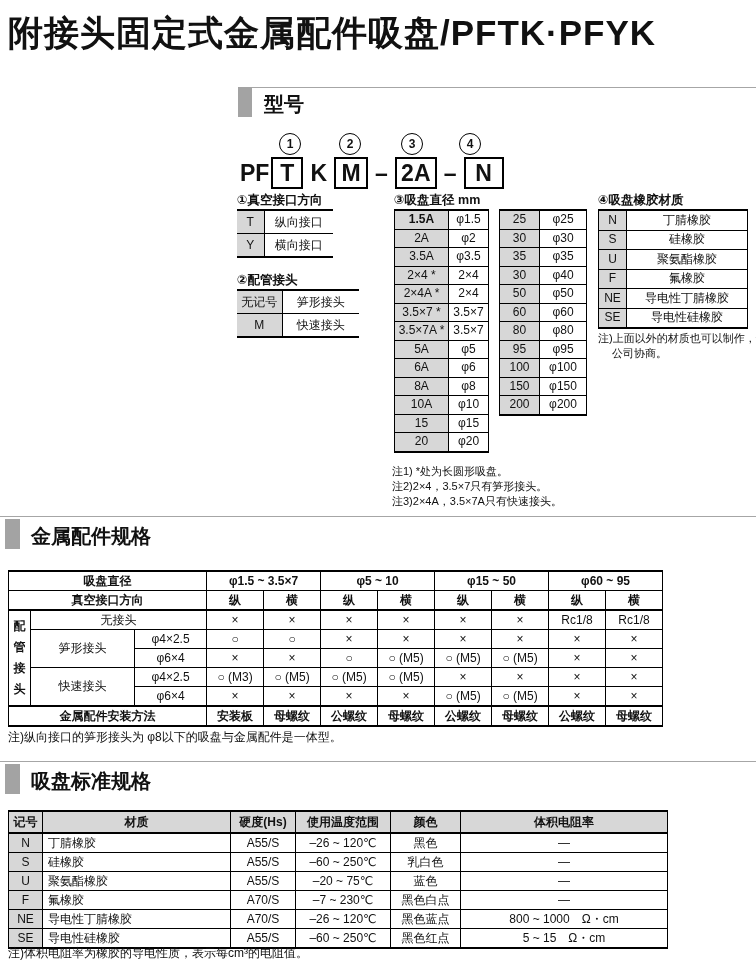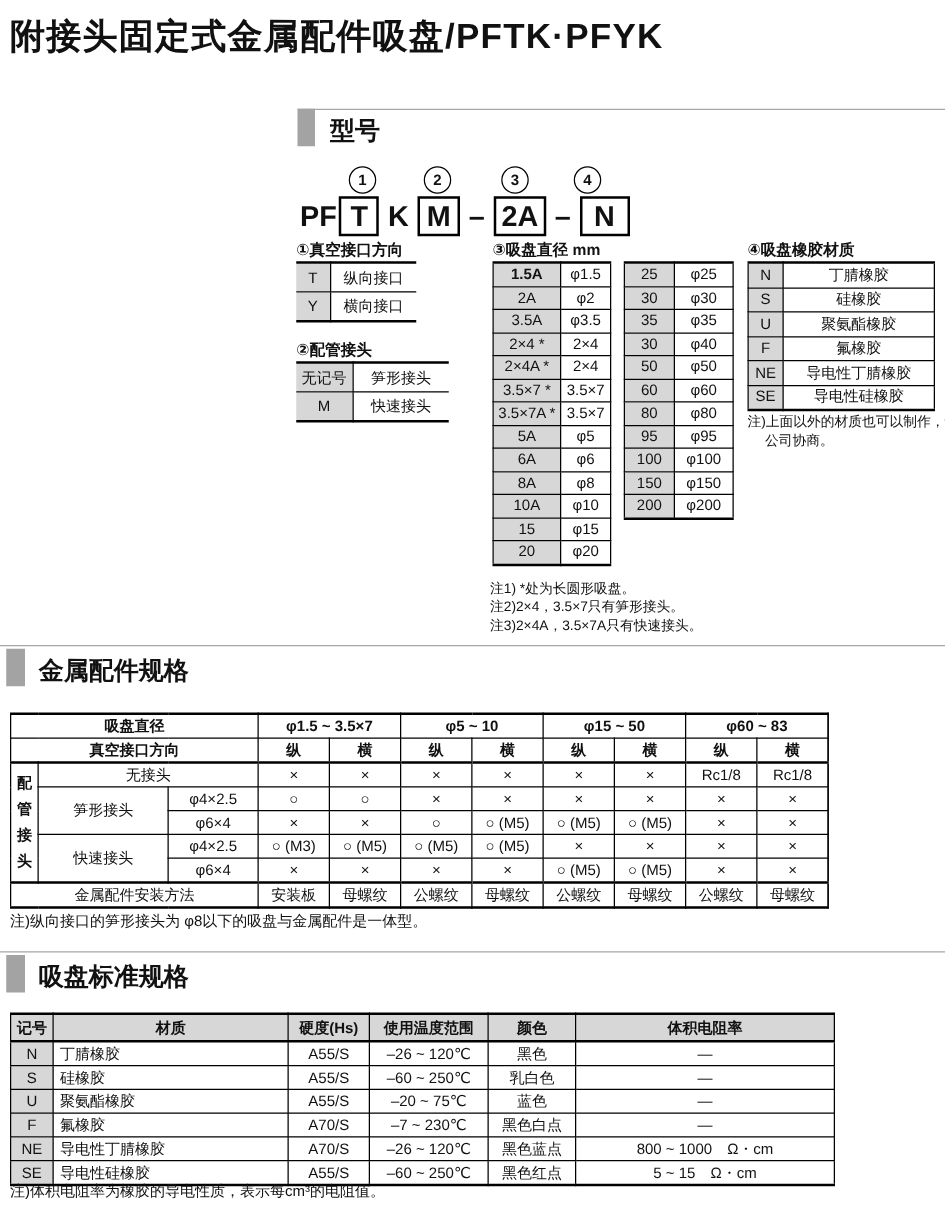--- a/index.html
+++ b/index.html
@@ -1,31 +1,31 @@
 <!DOCTYPE html>
 <html><head>
 <meta charset="utf-8">
 <style>
   html,body{margin:0;padding:0}
   body{width:756px;height:978px;background:#fff;position:relative;
        font-family:"Liberation Sans","DejaVu Sans",sans-serif;color:#111;overflow:hidden}
   .abs{position:absolute}
-  .page-title{font-size:28px;font-weight:bold;letter-spacing:1px;white-space:nowrap}
+  .page-title{font-size:35px;font-weight:bold;letter-spacing:1px;white-space:nowrap}
   .sec-line{height:0;border-top:1px solid #a6a6a6}
   .sec-square{background:#a3a3a3}
   .sec-title{font-size:20px;font-weight:bold;white-space:nowrap}
   .mini-title{font-size:12.5px;font-weight:bold;white-space:nowrap}
   table{border-collapse:collapse;table-layout:fixed}
   td,th{border:1px solid #000;font-size:12px;text-align:center;padding:0 2px;
         line-height:1.05;overflow:hidden;white-space:nowrap;font-weight:normal}
   .gray{background:#d7d7d7}
   .mini{border-top:2px solid #000;border-bottom:2px solid #000}
   .open-side td:first-child{border-left:0}
   .open-side td:last-child{border-right:0}
-  .bold{font-weight:normal}
+  .bold{font-weight:bold}
   .note{font-size:11px;line-height:1.35;white-space:nowrap}
   .note12{font-size:12px;white-space:nowrap}
   
   .codeline{display:flex;align-items:center;font-size:23px;font-weight:bold}
   .codebox{border:2px solid #000;display:flex;align-items:center;justify-content:center;
            height:28px;background:#fff}
   .circle{position:absolute;width:20px;height:20px;border:1.5px solid #000;border-radius:50%;
           font-size:12px;font-weight:bold;display:flex;align-items:center;justify-content:center;background:#fff}
   
   .spec td{height:18px;font-size:12px}
@@ -276,21 +276,21 @@
       <col style="width:57px">
       <col style="width:57px">
       <col>
   </colgroup>
   <tbody id="spec">
       <tr class="hdr">
         <td class="bold" colspan="3">吸盘直径</td>
         <td class="bold" colspan="2">φ1.5 ~ 3.5×7</td>
         <td class="bold" colspan="2">φ5 ~ 10</td>
         <td class="bold" colspan="2">φ15 ~ 50</td>
-        <td class="bold" colspan="2">φ60 ~ 83</td>
+        <td class="bold" colspan="2">φ60 ~ 95</td>
         <td class="bold" colspan="1">φ100 ~ 200</td>
       </tr>
       <tr class="hdr thickb">
         <td class="bold" colspan="3">真空接口方向</td>
         <td class="bold">纵</td>
         <td class="bold">横</td>
         <td class="bold">纵</td>
         <td class="bold">横</td>
         <td class="bold">纵</td>
         <td class="bold">横</td>

